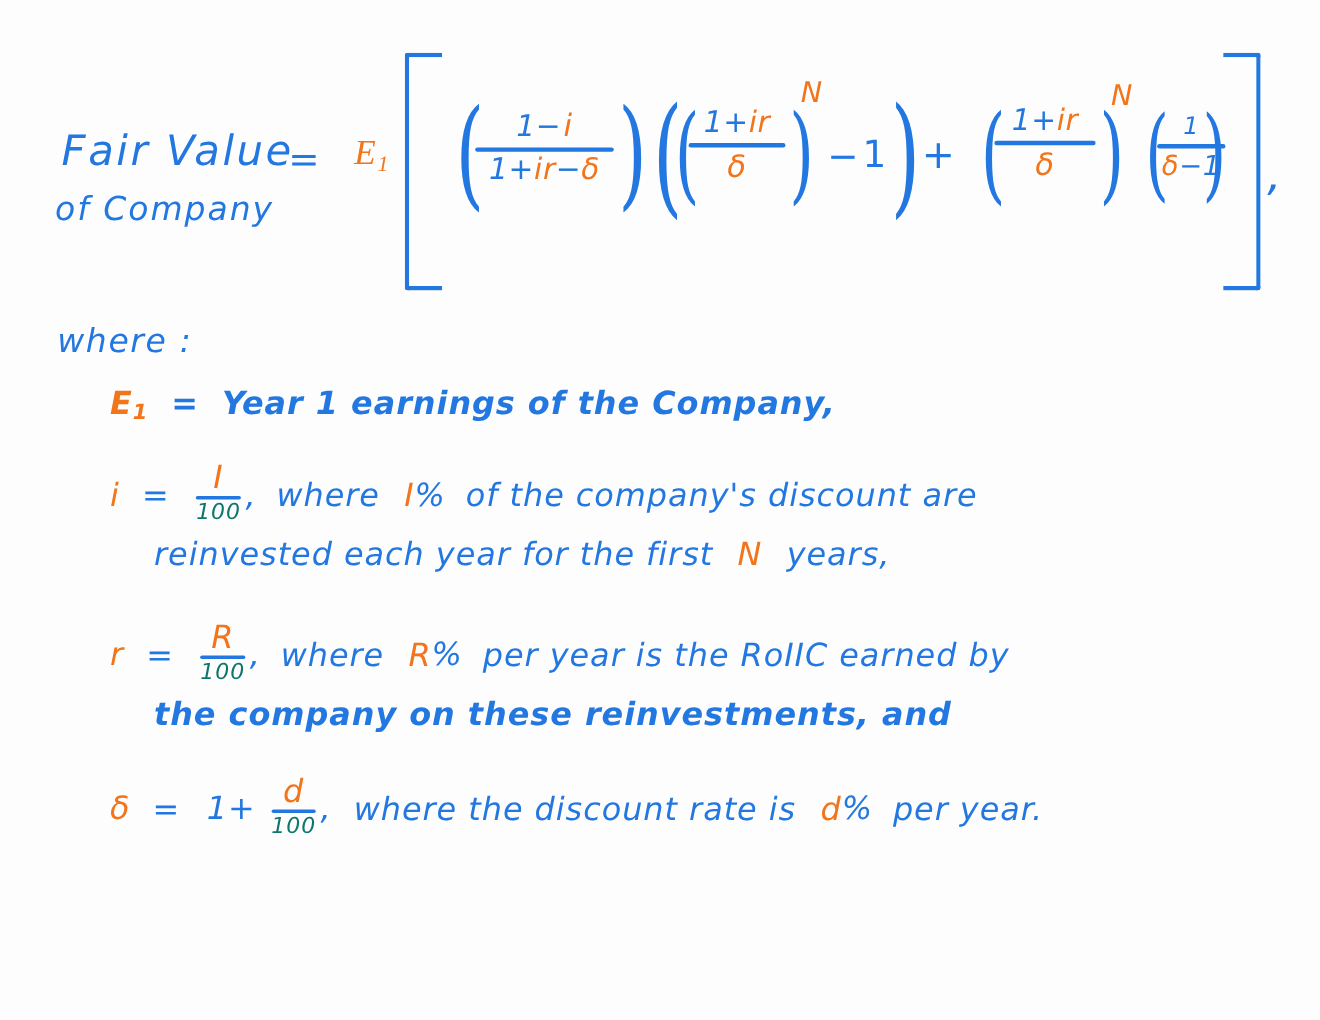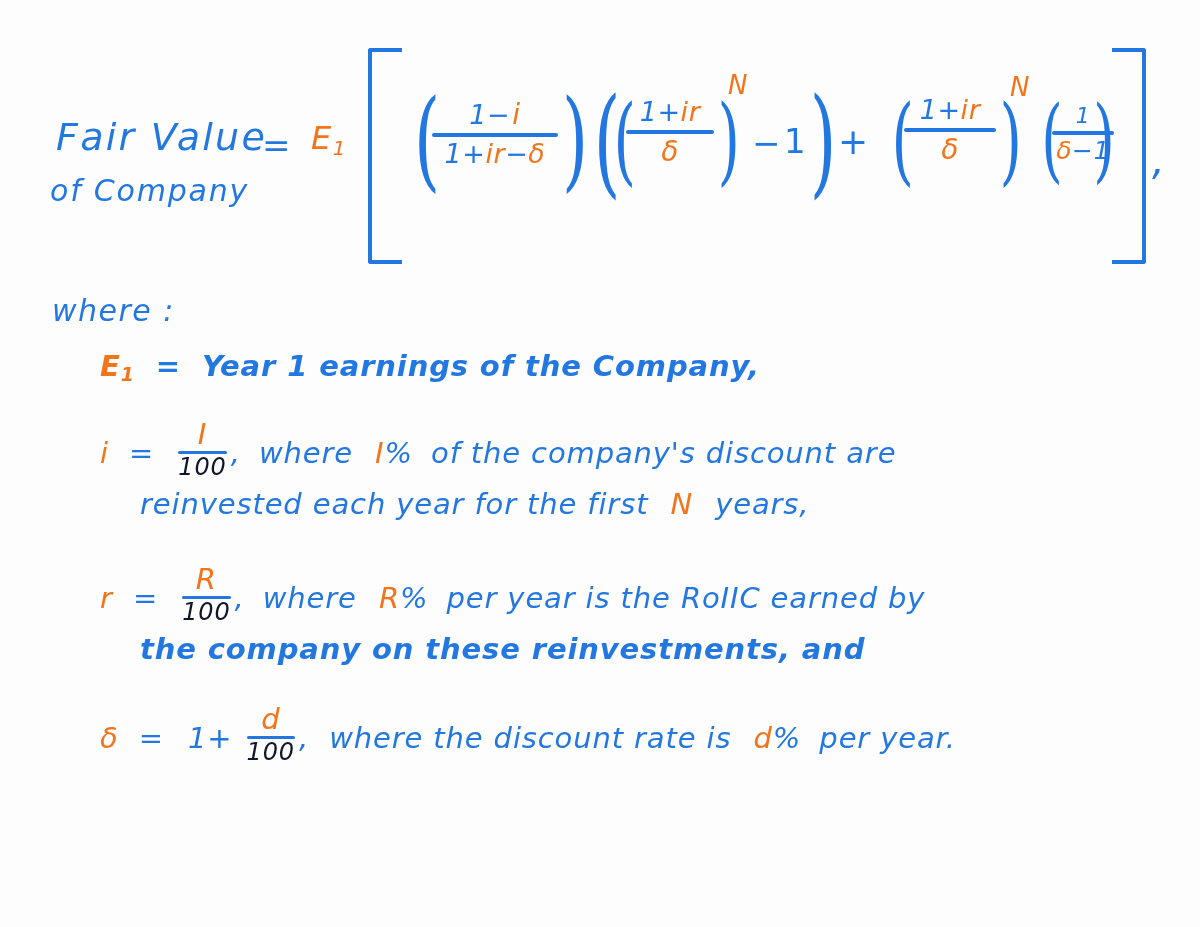--- a/index.html
+++ b/index.html
@@ -48,22 +48,23 @@
   #lhs-line2 {
     left: 50px; top: 176px;
     font-size: 30px;
     letter-spacing: 0.06em;
   }
   #equals-main {
     left: 262px; top: 128px;
     font-size: 34px;
   }
   #E1-main {
-    left: 311px; top: 122px;
+    left: 322px; top: 122px;
     font-size: 32px;
+    font-family: Liberation Serif, serif;
   }
   #E1-main .sub {
     font-size: 20px;
     vertical-align: -0.28em;
     margin-left: 1px;
   }
 
   
   .sqbracket {
     position: absolute;
@@ -136,21 +137,21 @@
   }
 
   .inline-frac {
     display: inline-block;
     text-align: center;
     vertical-align: -0.42em;
     margin: 0 4px;
   }
   .inline-frac .num { line-height: 1.0; font-size: 29px; }
   .inline-frac .bar { height: 3px; background: #2277e0; border-radius: 2px; margin: 2px 0 1px 0; }
-  .inline-frac .den { line-height: 1.0; font-size: 24px; color: #0f172a; }
+  .inline-frac .den { line-height: 1.0; font-size: 20px; color: #0f766e; }
 
   .sub-small {
     font-size: 19px;
     vertical-align: -0.28em;
   }
 </style>
 </head>
 <body>
 
 <div id="page">

